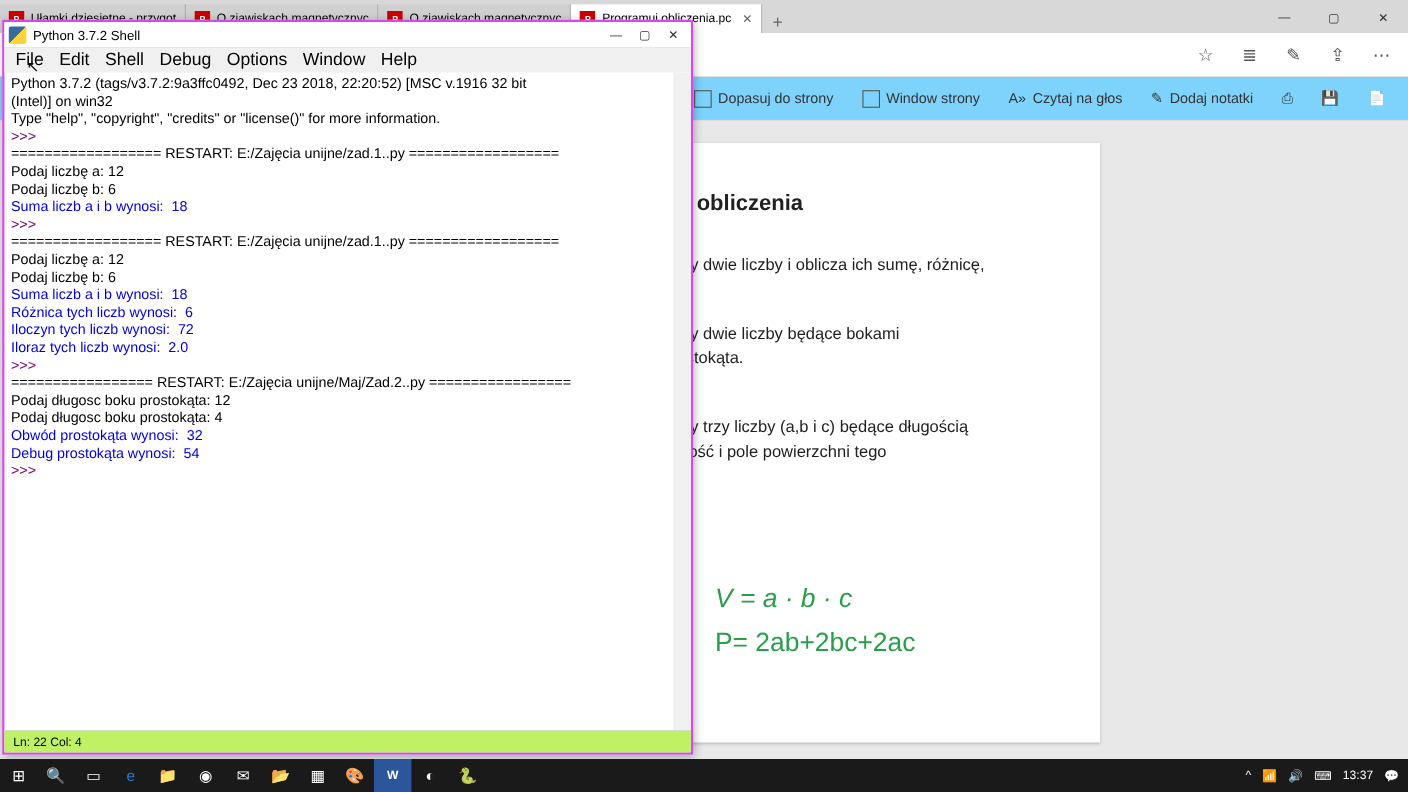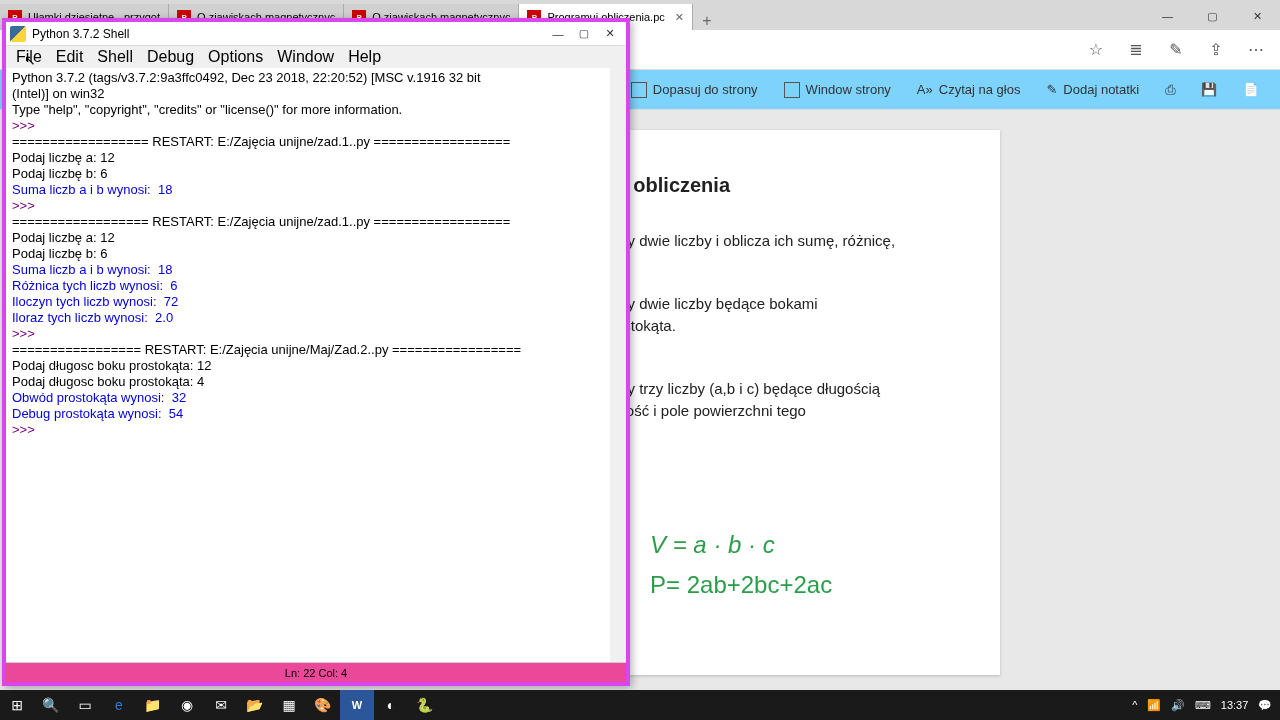--- a/index.html
+++ b/index.html
@@ -23,32 +23,32 @@
 .pdf-btn { display: flex; align-items: center; gap: 6px; padding: 6px 10px; color: #333; }
 .pdf-btn .pi { width: 16px; height: 16px; border: 1px solid #555; }
 
 .pdf-content { flex: 1; background: #e8e8e8; display: flex; justify-content: center; padding: 20px 0; overflow: hidden; }
 .page { width: 720px; background: #fff; box-shadow: 0 1px 3px rgba(0,0,0,0.2); padding: 40px 60px 40px 330px; font-family: 'Times New Roman', serif; font-size: 15px; line-height: 1.5; color: #212121; position: relative; }
 .page h2 { font-size: 20px; font-weight: bold; margin-bottom: 30px; }
 .page p { margin-bottom: 40px; }
 .formula { color: #2a9d4a; font-style: italic; font-size: 24px; margin: 4px 0; font-family: Liberation Sans, sans-serif; padding-left: 40px; }
 
 
-.idle-win { position: absolute; top: 18px; left: 2px; width: 628px; height: 668px; background: #fff; border: 4px solid #d946ef; box-shadow: 2px 2px 8px rgba(0,0,0,0.3); display: flex; flex-direction: column; }
+.idle-win { position: absolute; top: 18px; left: 2px; width: 628px; height: 668px; background: #fff; border: 2px solid #d946ef; box-shadow: 2px 2px 8px rgba(0,0,0,0.3); display: flex; flex-direction: column; }
 .idle-title { height: 24px; background: #fff; display: flex; align-items: center; padding: 0 4px; font-size: 12px; border-bottom: 1px solid #ddd; }
 .idle-title .py-ico { width: 16px; height: 16px; margin-right: 6px; background: linear-gradient(135deg, #366c9c 50%, #ffd43b 50%); border-radius: 2px; }
 .idle-title .win-ctrl { margin-left: auto; display: flex; gap: 2px; }
 .idle-title .win-ctrl div { width: 24px; height: 18px; display: flex; align-items: center; justify-content: center; font-size: 11px; color: #333; }
 
 .idle-menu { height: 22px; display: flex; padding: 0 4px; font-size: 16px; gap: 2px; background: #f0f0f0; }
 .idle-menu span { padding: 2px 6px; }
 
 .idle-body { flex: 1; padding: 2px 6px; font-family: 'Courier New', monospace; font-size: 13px; line-height: 15px; white-space: pre; overflow: hidden; position: relative; }
 .idle-body .scroll { position: absolute; right: 0; top: 0; bottom: 0; width: 16px; background: #f0f0f0; }
-.idle-status { height: 20px; border-top: 1px solid #ccc; display: flex; align-items: center; justify-content: center; padding: 0 8px; font-size: 11px; background: #ec4899; }
+.idle-status { height: 20px; border-top: 1px solid #ccc; display: flex; align-items: center; justify-content: flex-start; padding: 0 8px; font-size: 11px; background: #bef264; }
 
 .c-blk { color: #000; }
 .c-blue { color: #0000dd; }
 .c-red { color: #000000; }
 .c-prompt { color: #770077; }
 
 
 .taskbar { position: absolute; bottom: 0; left: 0; right: 0; height: 30px; background: #1a1a1a; display: flex; align-items: center; }
 .taskbar .tbtn { width: 34px; height: 30px; display: flex; align-items: center; justify-content: center; color: #fff; font-size: 14px; }
 .taskbar .tray { margin-left: auto; display: flex; align-items: center; padding-right: 8px; gap: 10px; color: #fff; font-size: 11px; }

